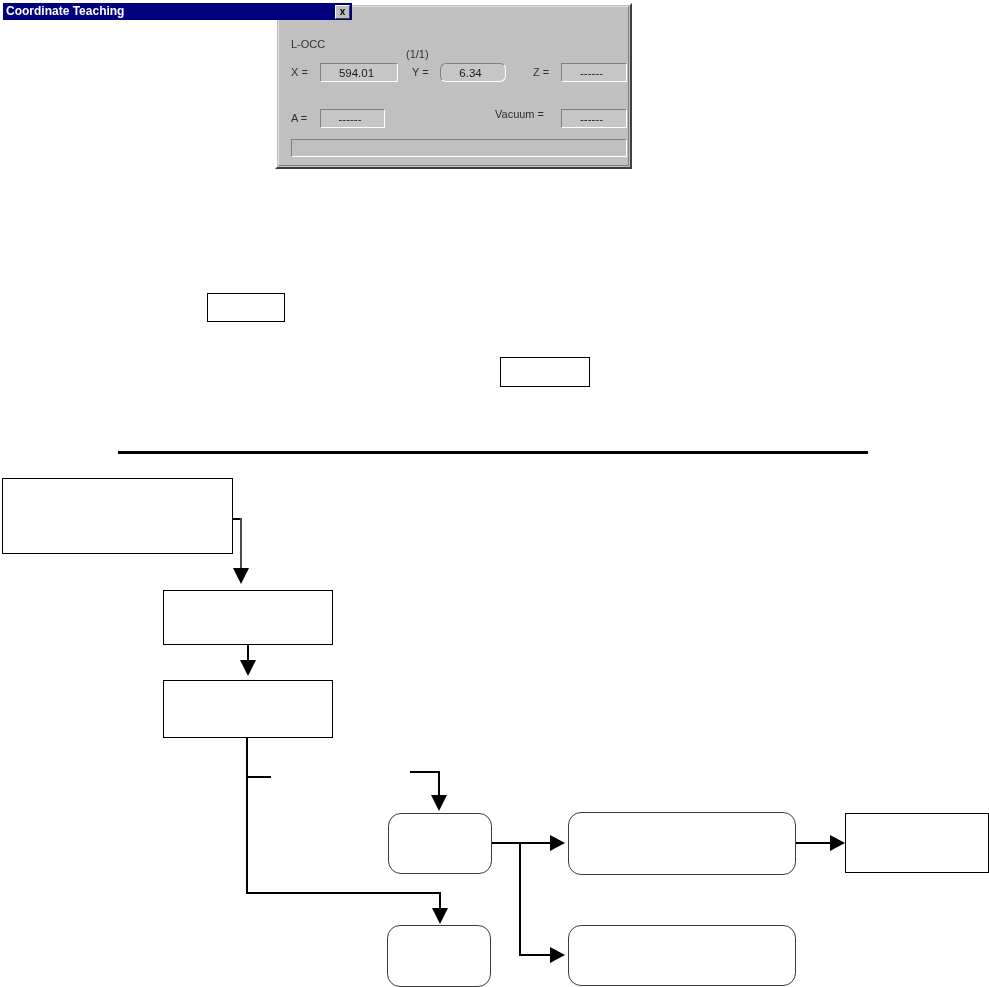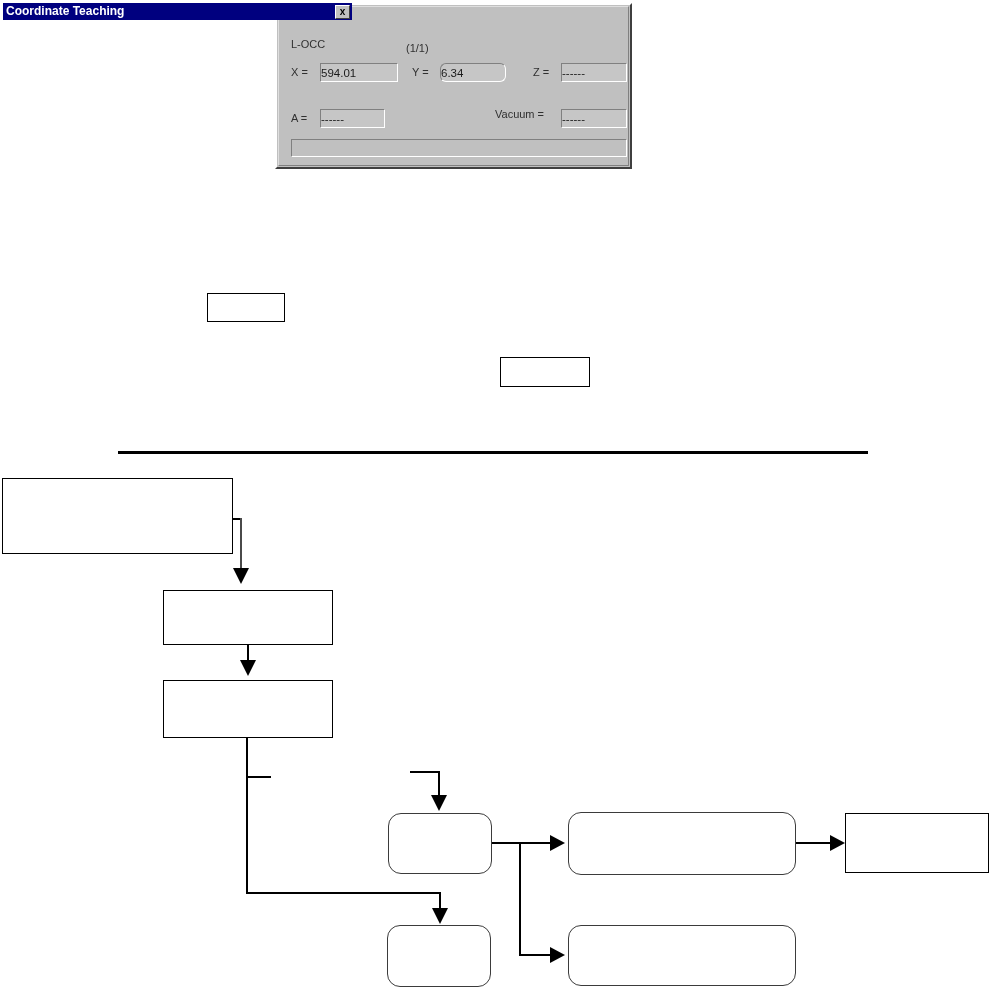--- a/index.html
+++ b/index.html
@@ -83,39 +83,39 @@
   }
 
   .dlg-label {
     position: absolute;
     font-size: 11px;
     color: #303030;
     font-family: "Liberation Sans", sans-serif;
     white-space: nowrap;
   }
   .lbl-locc   { left: 291px; top: 38px; }
-  .lbl-page   { left: 406px; top: 42px; }
+  .lbl-page   { left: 406px; top: 48px; }
   .lbl-x      { left: 291px; top: 66px; }
   .lbl-y      { left: 412px; top: 66px; }
   .lbl-z      { left: 533px; top: 66px; }
   .lbl-a      { left: 291px; top: 112px; }
   .lbl-vac    { left: 495px; top: 108px; }
 
   .field {
     position: absolute;
     background: #c6c6c6;
     border-top: 1px solid #808080;
     border-left: 1px solid #808080;
     border-right: 1px solid #ffffff;
     border-bottom: 1px solid #ffffff;
     box-sizing: border-box;
     font-size: 11.5px;
     color: #1a1a1a;
     font-family: "Liberation Sans", sans-serif;
-    text-align: left;
+    text-align: center;
     padding-right: 5px;
     line-height: 18px;
     height: 19px;
     white-space: nowrap;
     overflow: hidden;
   }
   .fld-x   { left: 320px; top: 63px; width: 78px; }
   .fld-y   { left: 440px; top: 63px; width: 66px; border-radius: 6px; }
   .fld-z   { left: 561px; top: 63px; width: 66px; }
   .fld-a   { left: 320px; top: 109px; width: 65px; }

